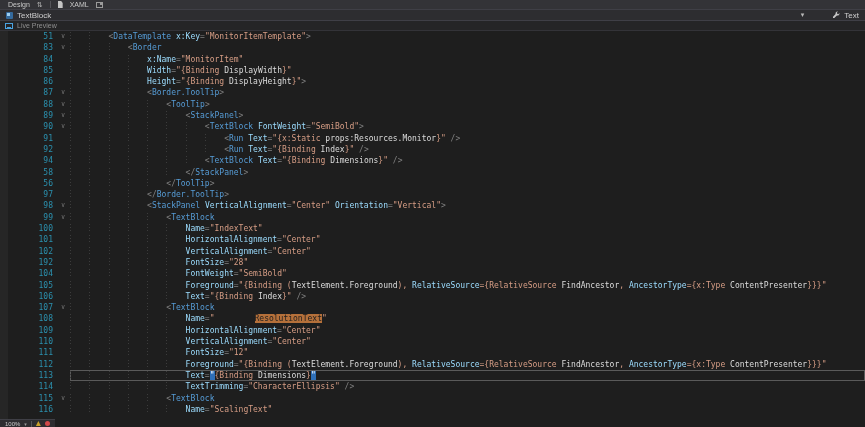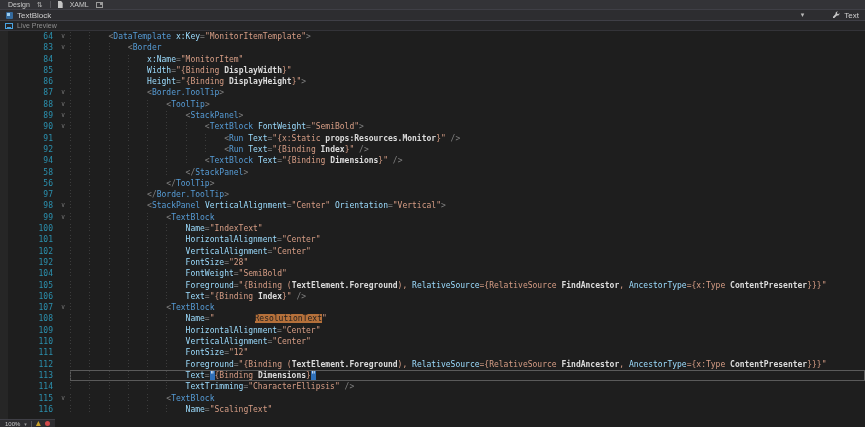--- a/index.html
+++ b/index.html
@@ -44,21 +44,21 @@
   .code { flex:1; white-space:pre; overflow:hidden; }
   .row.current .code { box-shadow:inset 0 0 0 1px #5a5a5a; }
 
   .ig { background-image:repeating-linear-gradient(to bottom,#3c3c3c 0 1px,transparent 1px 3px);
         background-size:1px 100%; background-repeat:no-repeat; background-position:0 0; }
 
   .t-tag   { color:var(--tag,#569cd6); }
   .t-attr  { color:var(--attr,#9cdcfe); }
   .t-punct { color:var(--punct,#808080); }
   .t-str   { color:var(--string,#d69d85); }
-  .t-id    { color:var(--identifier,#dcdcdc); font-weight:bold; }
+  .t-id    { color:var(--identifier,#dcdcdc); font-weight:normal; }
   .t-find  { background:var(--find-highlight-bg,#b5703a); color:#1e1e1e;margin-left:40px; }
   .t-qsel  { background:var(--quote-select-bg,#2e6fb7); color:#ffffff; }
 
   
   .zoom { position:absolute; left:0; bottom:0; height:8px; display:flex; align-items:center;
           gap:4px; padding:0 5px; background:#2d2d30; border-top:1px solid #3f3f46;
           font-family:"Liberation Sans", sans-serif; font-size:6px; color:#c8c8c8; }
   .zcaret { font-size:5px; color:#9a9a9a; }
   .zsep { width:1px; height:6px; background:#55555a; }
   .warn-icon { width:5px; height:5px; background:#c8a029; clip-path:polygon(50% 0,100% 100%,0 100%); }
@@ -90,21 +90,21 @@
 </div>
 
 <div class="bar3">
   <span class="lp-icon"></span>
   <span>Live Preview</span>
 </div>
 
 <div class="editor-wrap">
   <div id="editor">
       <div class="row">
-        <span class="ln">64</span>
+        <span class="ln">51</span>
         <div class="fold">∨</div>
         <div class="code"><span class="ig">    </span><span class="ig">    </span><span class="t-punct">&lt;</span><span class="t-tag">DataTemplate</span><span> </span><span class="t-attr">x:Key</span><span class="t-punct">=</span><span class="t-str">"MonitorItemTemplate"</span><span class="t-punct">&gt;</span></div>
       </div>
       <div class="row">
         <span class="ln">83</span>
         <div class="fold">∨</div>
         <div class="code"><span class="ig">    </span><span class="ig">    </span><span class="ig">    </span><span class="t-punct">&lt;</span><span class="t-tag">Border</span></div>
       </div>
       <div class="row">
         <span class="ln">84</span>

